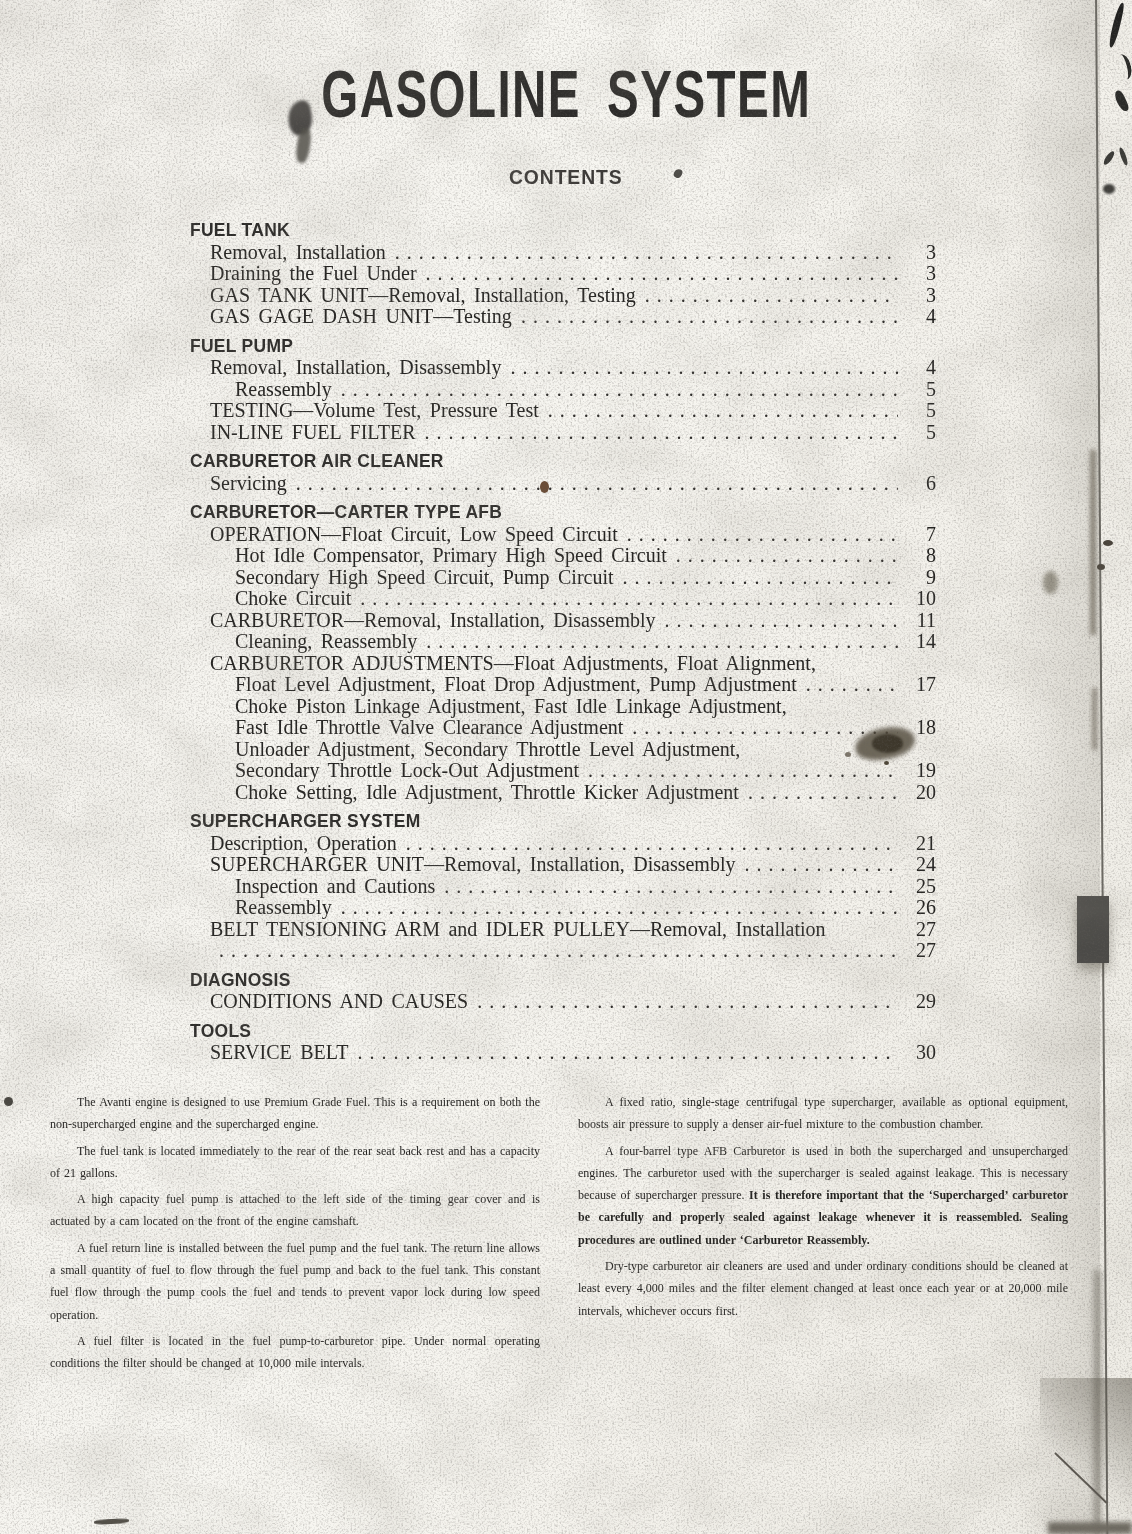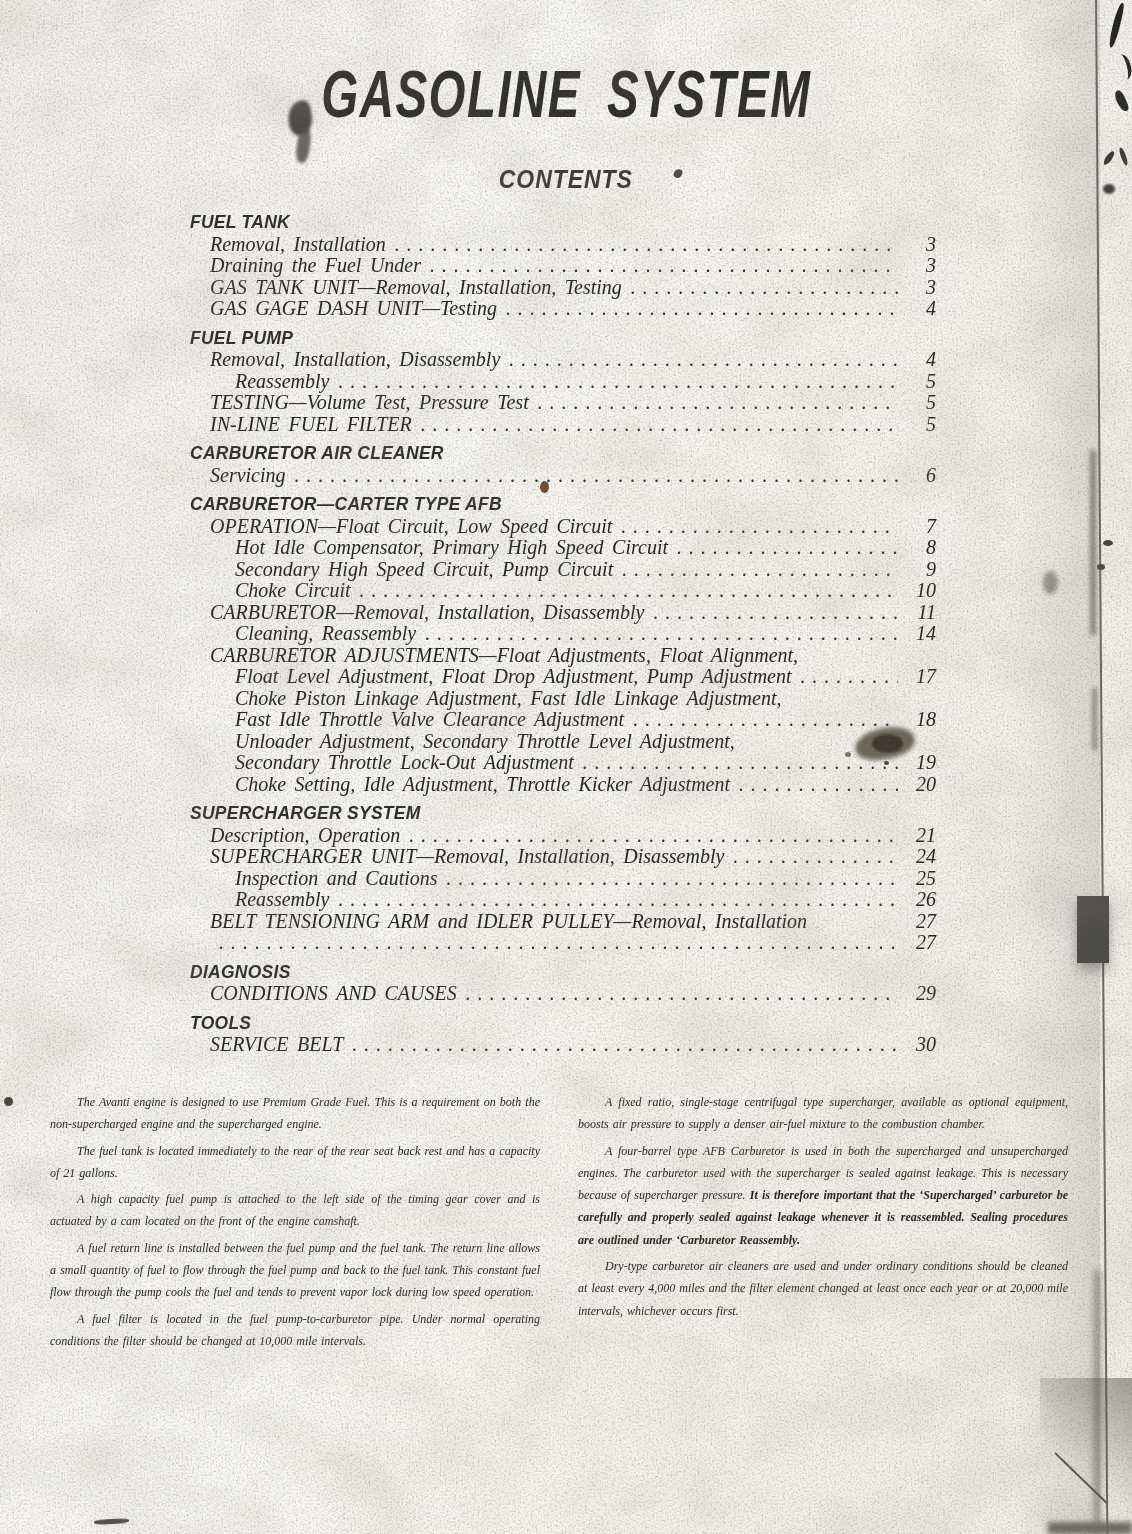--- a/index.html
+++ b/index.html
@@ -4,39 +4,38 @@
 <style>
   html,body{margin:0;padding:0;}
   body{
     width:1132px;height:1534px;
     background:#e9e7e2;
     font-family:"Liberation Serif", serif;
   }
   .sheet{
     position:relative;width:1132px;height:1534px;overflow:hidden;
     background:linear-gradient(105deg,#f3f1ec 0%,#f8f7f2 38%,#f4f2ec 70%,#efede6 100%);
-    font-style:italic;
   }
   
   .title{
     position:absolute;top:60px;left:0;width:1132px;text-align:center;
     font-family:"Liberation Sans", sans-serif;font-weight:bold;
     font-size:66px;line-height:1.05;color:#2d2c2a;
   }
   .title-inner{display:inline-block;transform:scaleX(.72);letter-spacing:2px;word-spacing:16px;}
   .contents{
     position:absolute;top:164px;left:0;width:1132px;text-align:center;
     font-family:"Liberation Sans", sans-serif;font-weight:bold;
-    font-size:25px;line-height:1.2;color:#3a3836;letter-spacing:1px;
+    font-size:21px;line-height:1.2;color:#3a3836;letter-spacing:1px;
   }
   .contents-inner{display:inline-block;transform:scaleX(.92);}
   
   .toc{position:absolute;left:190px;top:204px;width:746px;color:#232220;}
   .toc-section{margin-top:8px;}
-  .toc-section:first-child{margin-top:8px;}
+  .toc-section:first-child{margin-top:16px;}
   .toc-section-title{
     font-family:"Liberation Sans", sans-serif;font-weight:bold;
     font-size:18px;line-height:21.5px;color:#2c2b29;letter-spacing:.3px;
     transform:scaleX(.97);transform-origin:left center;
   }
   .toc-entry{display:flex;align-items:center;font-size:20px;line-height:21.5px;word-spacing:3.5px;}
   .indent-1{padding-left:20px;}
   .indent-2{padding-left:45px;}
   .toc-entry-text{flex:none;white-space:nowrap;}
   .leader{flex:1 1 auto;overflow:hidden;white-space:nowrap;letter-spacing:7px;padding:0 4px 0 9px;color:#2e2c2a;}

